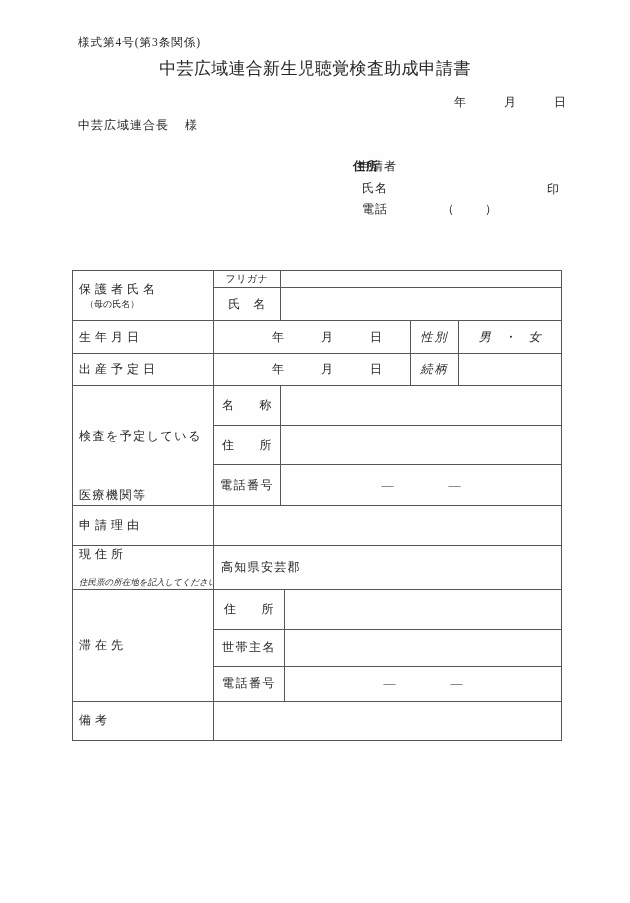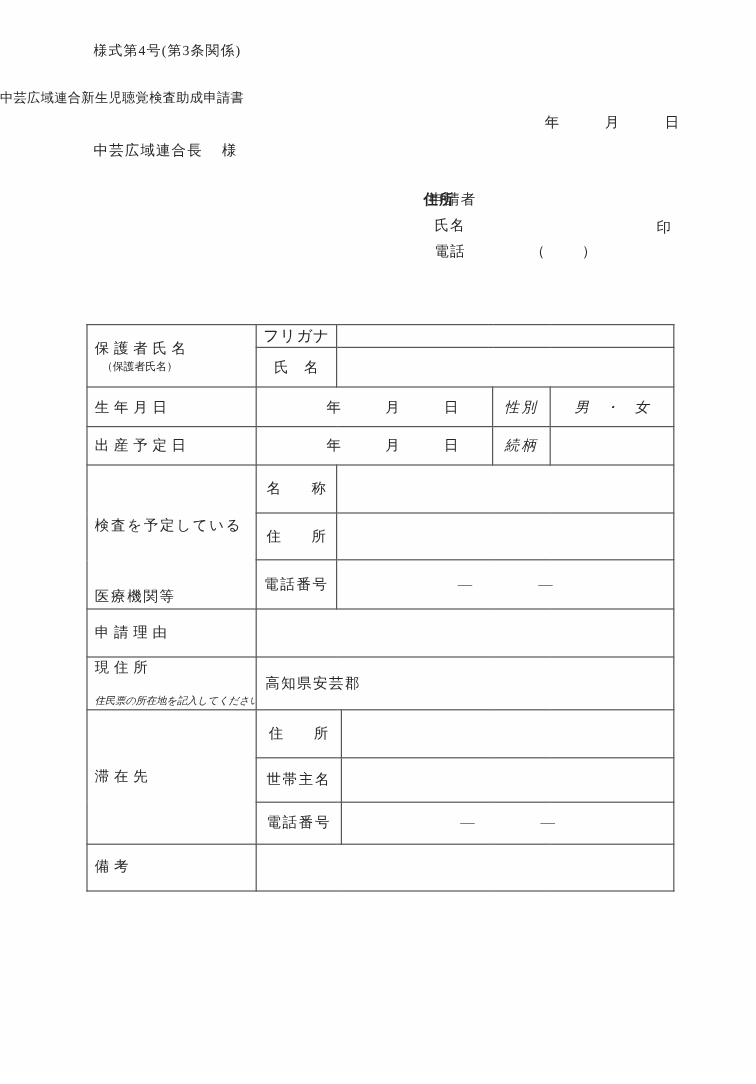--- a/index.html
+++ b/index.html
@@ -3,21 +3,21 @@
 <meta charset="utf-8">
 <style>
   html,body{margin:0;padding:0;background:#ffffff;}
   .page{
     position:relative;width:630px;height:893px;background:#fffefe;
     font-family:"Liberation Serif","DejaVu Serif",serif;color:#262626;
     overflow:hidden;
   }
   .abs{position:absolute;white-space:nowrap;}
   .form-number{left:78px;top:35px;font-size:11.5px;letter-spacing:1px;}
-  .form-title{left:0;top:74px;width:630px;text-align:left;font-size:11px;letter-spacing:0.3px;}
+  .form-title{left:0;top:57px;width:630px;text-align:center;font-size:17px;letter-spacing:0.3px;}
   .date-line{top:94px;right:64px;display:flex;gap:38px;font-size:12px;}
   .addressee{left:78px;top:117px;font-size:12px;letter-spacing:1px;}
   .addressee .honor{margin-left:16px;}
   .ap{font-size:12px;letter-spacing:1px;}
   .ap-applicant{left:310px;top:158px;margin-left:48px;}
   .ap-addr{left:353px;top:158px;font-weight:bold;}
   .ap-name{left:362px;top:180px;}
   .ap-seal{left:547px;top:181px;}
   .ap-tel{left:362px;top:201px;}
   .ap-paren-open{left:442px;top:201px;}
@@ -31,21 +31,21 @@
   }
   table.form td{
     border:1px solid #565656;padding:0;font-size:12px;
     vertical-align:middle;overflow:hidden;
   }
   .lbl{padding-left:6px;letter-spacing:4px;white-space:nowrap;}
   .lbl2{padding-left:6px;letter-spacing:1.5px;line-height:1.45;white-space:nowrap;margin-top:42px;}
   .lbl-sub{font-size:9px;letter-spacing:0;padding-left:12px;white-space:nowrap;}
   .lbl-note{font-size:8.5px;letter-spacing:0;padding-left:6px;margin-top:14px;white-space:nowrap;font-style:italic;}
   .sub{text-align:center;letter-spacing:0.5px;white-space:nowrap;}
-  .sub-sm{font-size:13px;}
+  .sub-sm{font-size:10px;}
   .sub-sp{letter-spacing:1.5px;}
   .ctr{text-align:center;letter-spacing:2px;white-space:nowrap;font-style:italic;}
   .date-cell{display:flex;justify-content:center;gap:37px;padding-left:30px;white-space:nowrap;}
   .dash-cell{display:flex;justify-content:center;gap:55px;color:#4c4c4c;white-space:nowrap;}
   .val{padding-left:7px;letter-spacing:1.3px;white-space:nowrap;}
 </style>
 </head>
 <body>
 
 <div class="page">
@@ -80,21 +80,21 @@
         <col style="width:4px">
       <col style="width:126px">
         <col style="width:48px">
         <col style="width:103px">
     </colgroup>
 
     <tbody>
         <tr style="height:17px">
       <td rowspan="2">
         <div class="lbl">保護者氏名</div>
-        <div class="lbl-sub">（保護者氏名）</div>
+        <div class="lbl-sub">（母の氏名）</div>
       </td>
       <td>
         <div class="sub sub-sm">フリガナ</div>
       </td>
       <td colspan="4">
         <div class="val"></div>
       </td>
     </tr>
 
     <tr style="height:33px">

